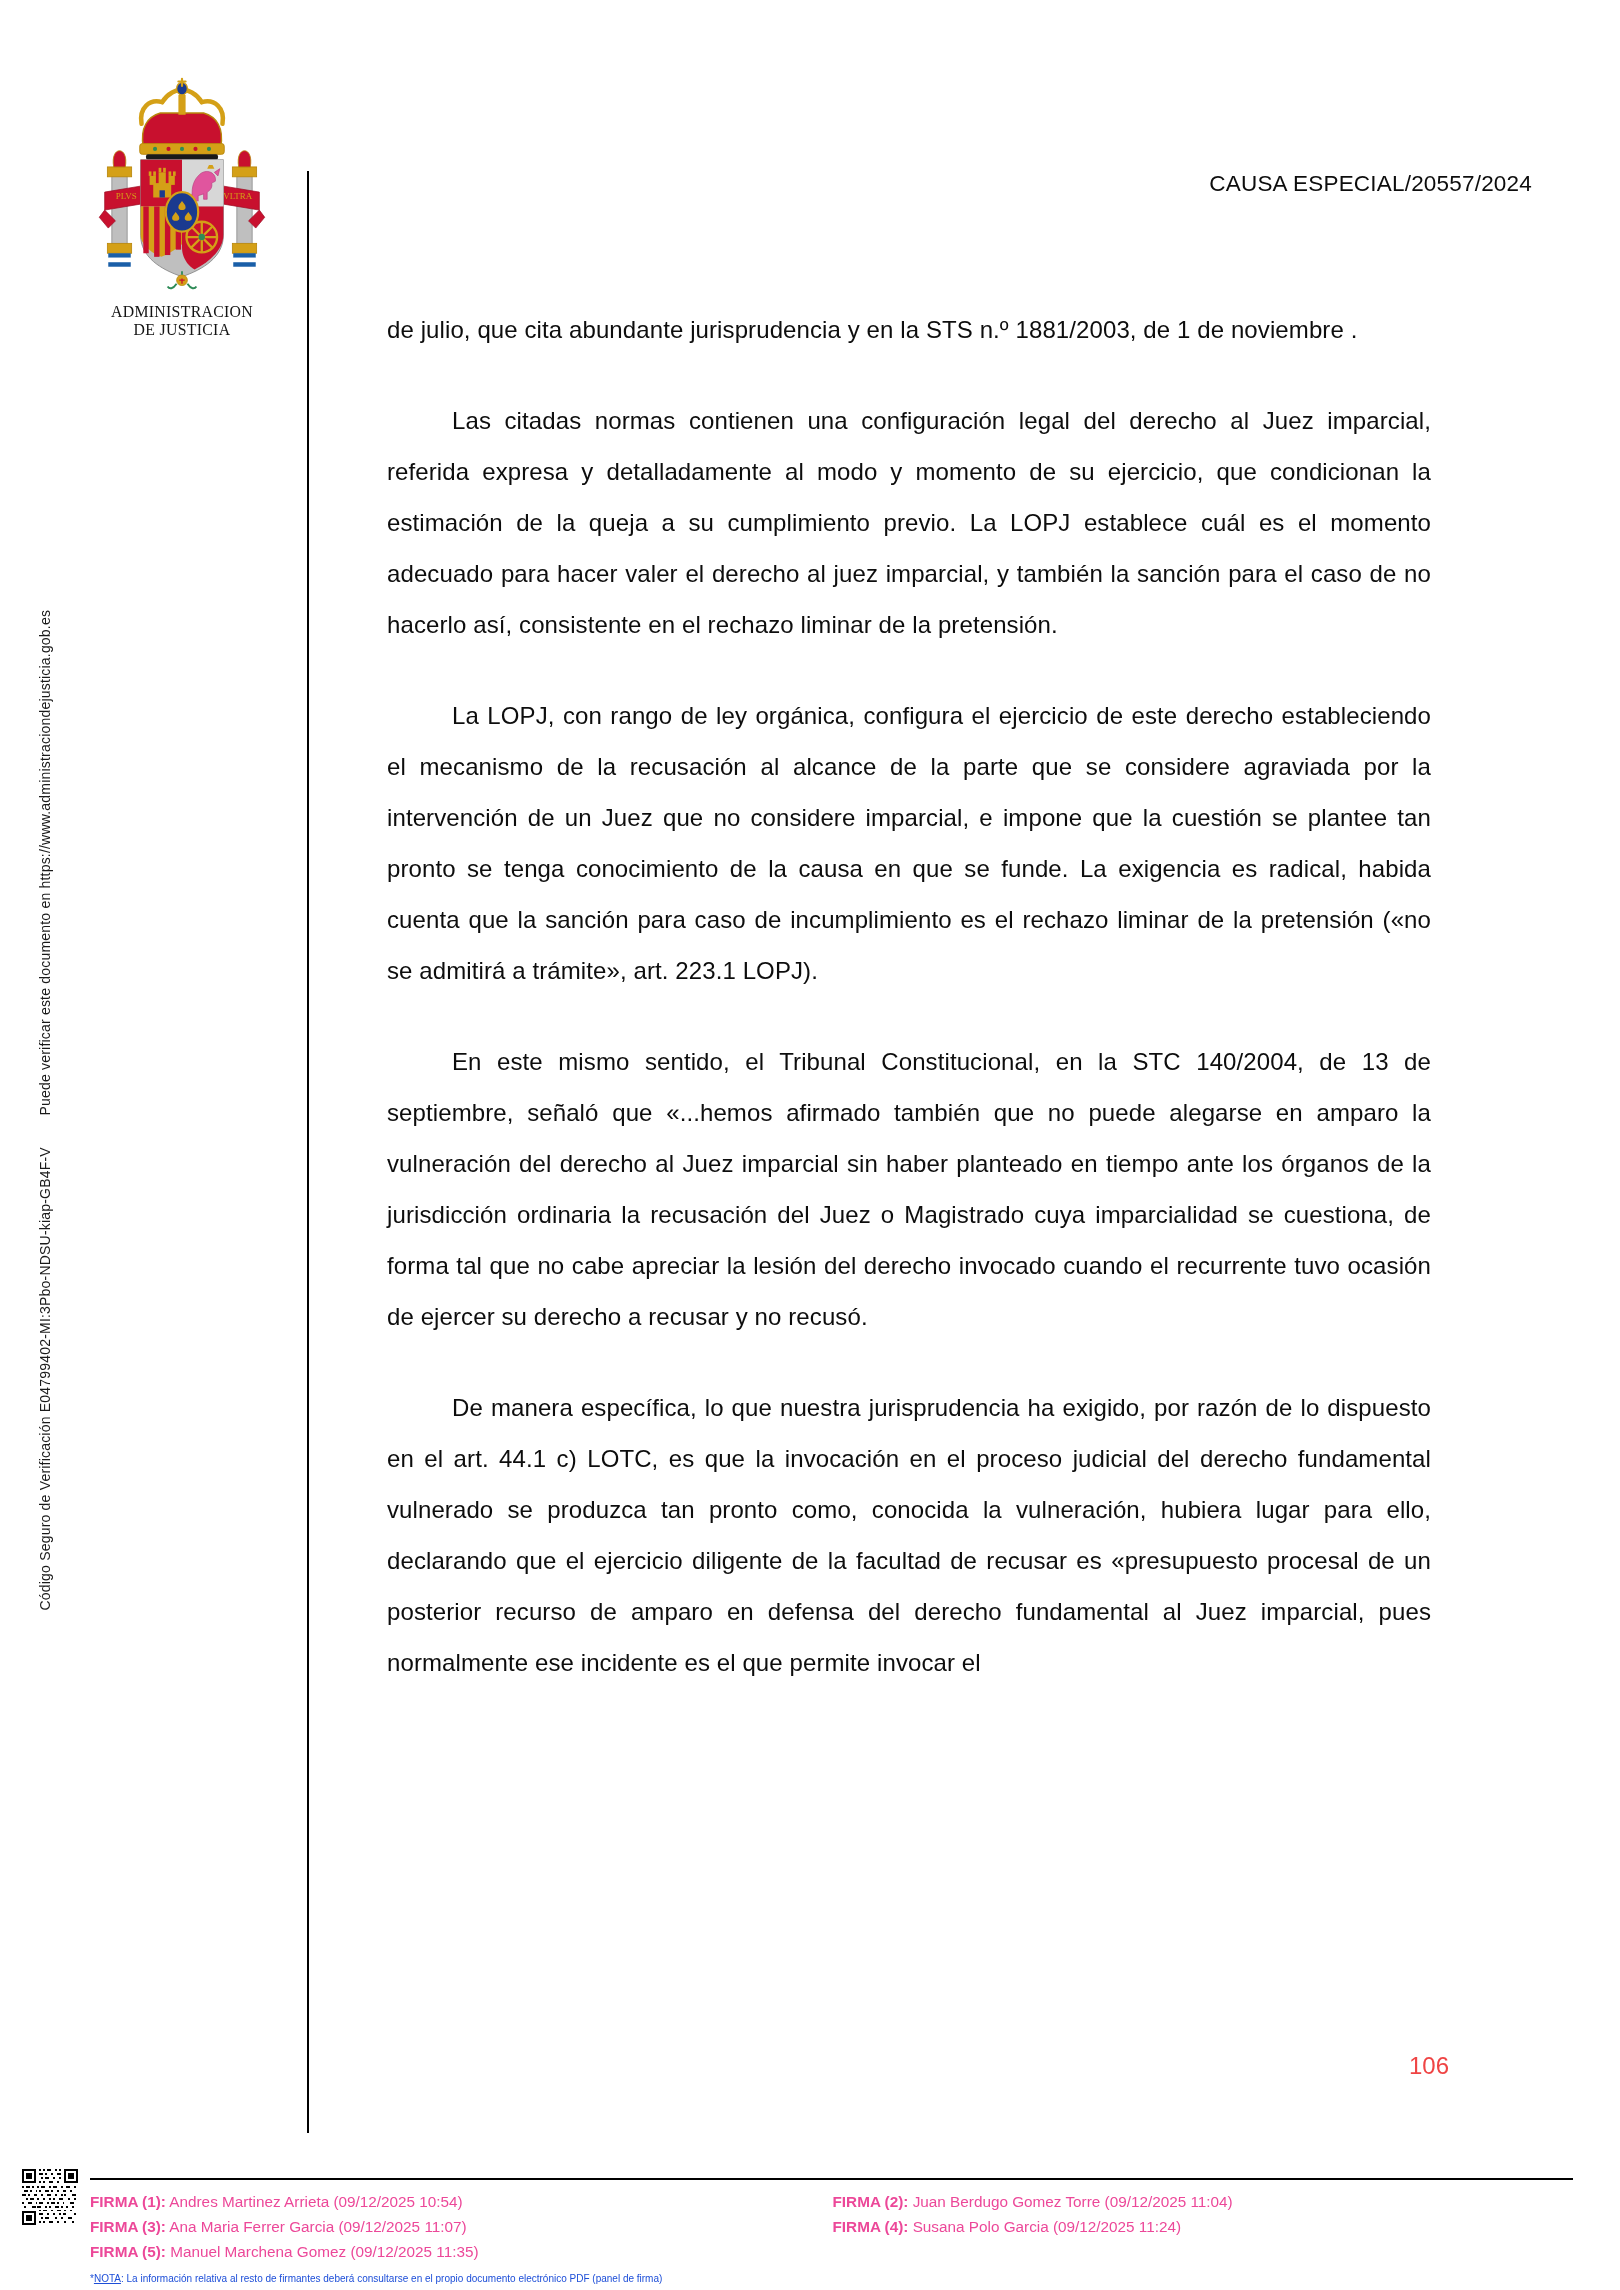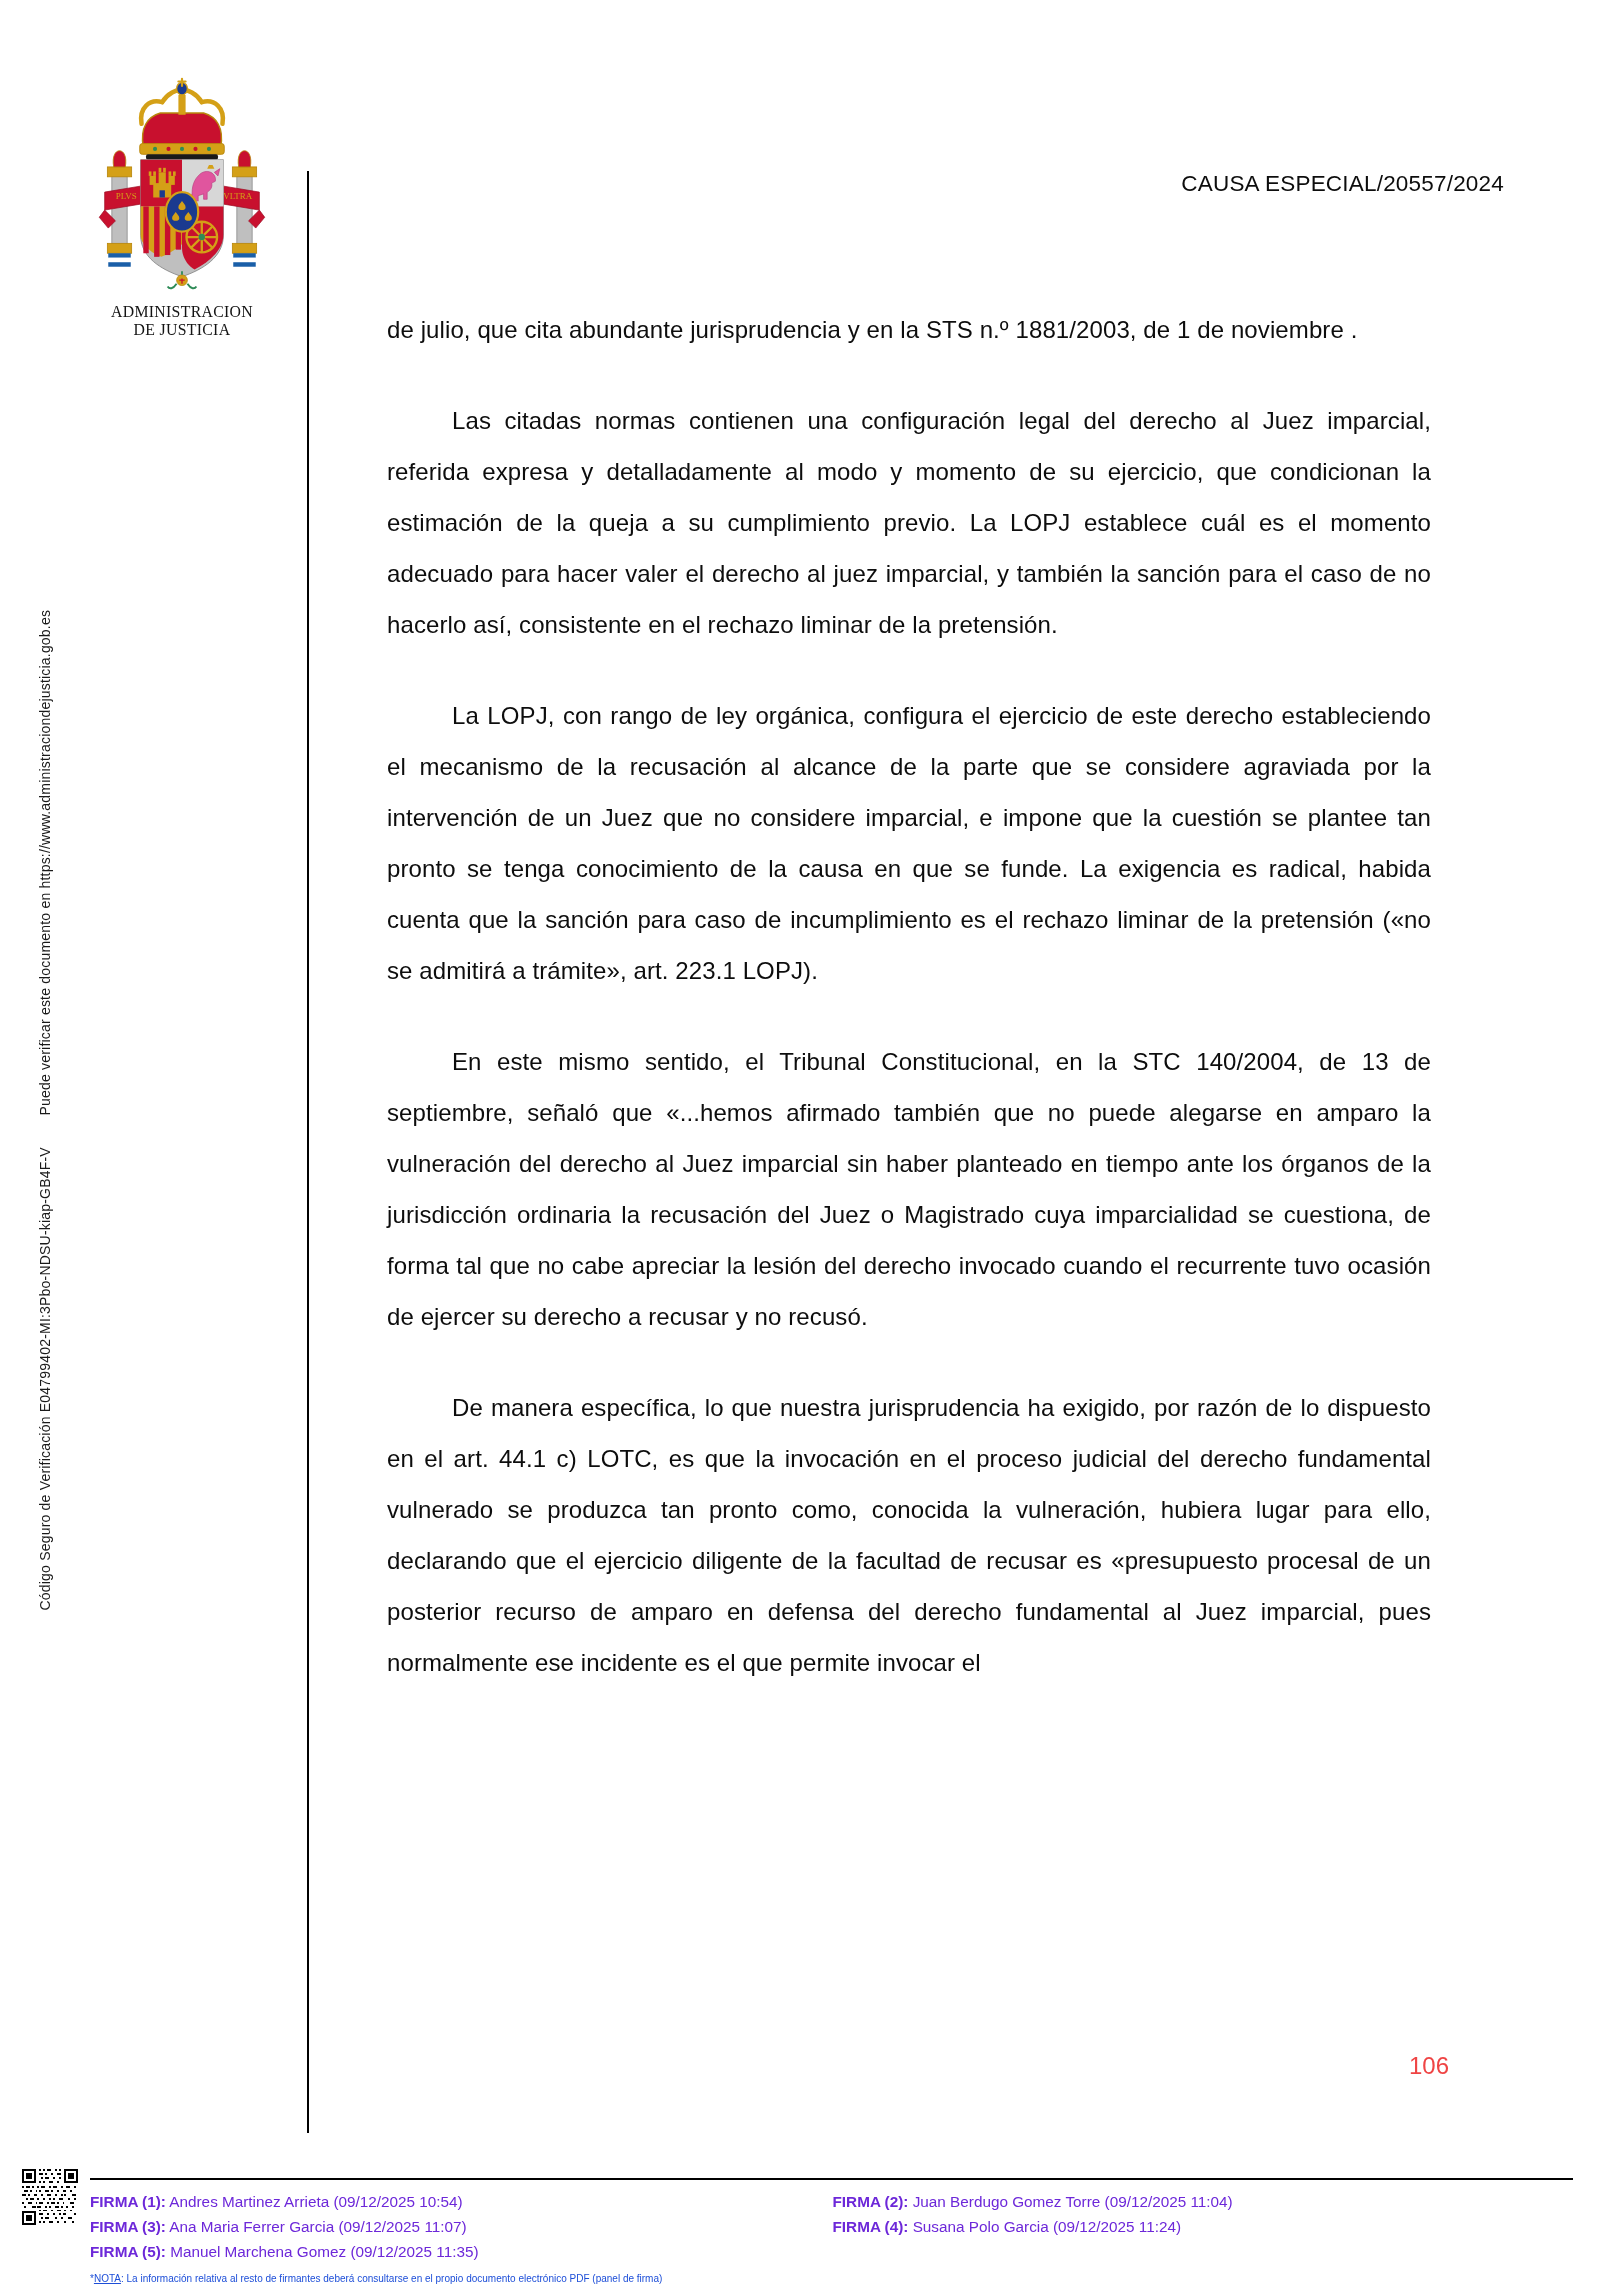--- a/index.html
+++ b/index.html
@@ -64,21 +64,21 @@
     height: 1962px;
     background: #000000;
   }
 
   
   .case-header {
     position: absolute;
     left: 0;
     top: 171px;
     width: 1620px;
-    padding-right: 116px;
+    padding-right: 88px;
     text-align: right;
     font-size: 22.5px;
     color: #0d0d0d;
     letter-spacing: 0.2px;
   }
 
   
   .doc-body {
     position: absolute;
     left: 387px;
@@ -136,21 +136,21 @@
     width: 1485px;
   }
   .sig-row {
     display: flex;
     width: 100%;
     margin-bottom: 4.5px;
   }
   .sig-cell {
     width: 50%;
     font-size: 15.3px;
-    color: #6d28d9;
+    color: #ec4899;
     white-space: nowrap;
     line-height: 1.35;
   }
   .sig-cell b { font-weight: bold; }
   .sig-cell span.nm { font-weight: normal; }
   .nota {
     position: absolute;
     left: 90px;
     top: 115px;
     font-size: 10px;

